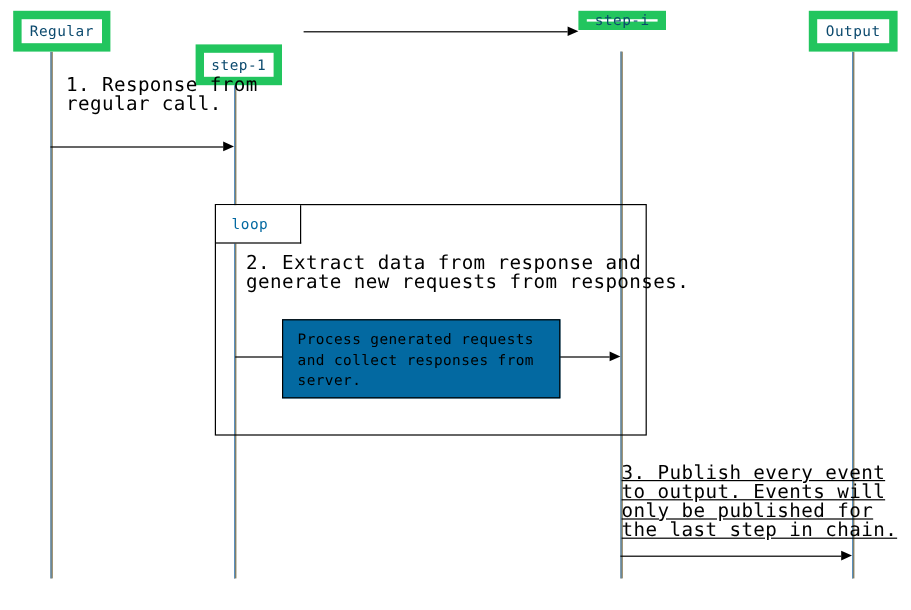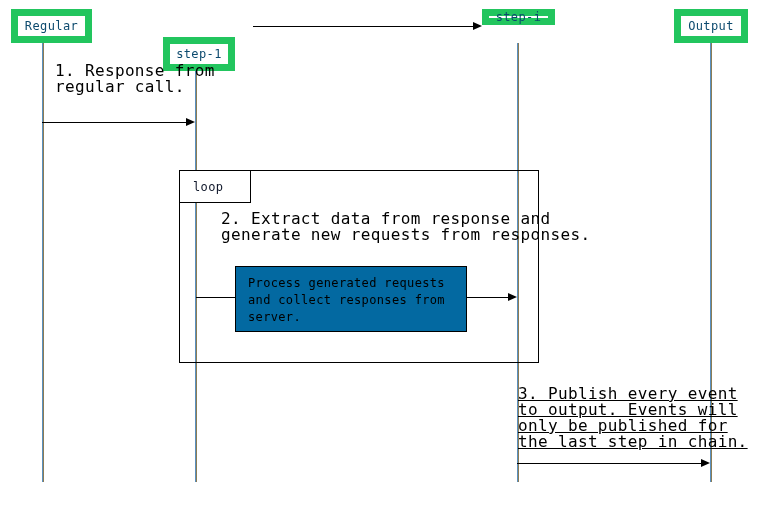--- a/index.html
+++ b/index.html
@@ -64,21 +64,21 @@
   .fragment-label {
     position: absolute;
     box-sizing: border-box;
     border-right: 1px solid #000000;
     border-bottom: 1px solid #000000;
     background: #ffffff;
     display: flex;
     align-items: center;
     padding-left: 13px;
     font-size: 12px;
-    color: #0f172a;
+    color: #0369a1;
     letter-spacing: 0.4px;
   }
 
   
   .note-text {
     position: absolute;
     font-size: 16px;
     line-height: 16px;
     color: #000000;
     letter-spacing: 0.35px;
@@ -125,21 +125,21 @@
 
   <div class="note-text" style="left:55px; top:63px;">1. Response from
 regular call.</div>
   <div class="msg-line" style="left:42px; top:122px; width:144px;"></div>
   <div class="msg-head" style="left:186px; top:118px;"></div>
 
   <div class="fragment" style="left:179px; top:170px; width:360px; height:193px;"></div>
   <div class="fragment-label" style="left:180px; top:171px; width:71px; height:32px;">
     <span>loop</span>
   </div>
-  <div class="note-text" style="left:205px; top:211px;margin-left:16px;">2. Extract data from response and
+  <div class="note-text" style="left:205px; top:211px;">2. Extract data from response and
 generate new requests from responses.</div>
 
   <div class="msg-line" style="left:196px; top:297px; width:312px;"></div>
   <div class="msg-head" style="left:508px; top:293px;"></div>
   <div class="note-box" style="left:235px; top:266px; width:232px; height:66px;">Process generated requests
 and collect responses from
 server.</div>
 
   <div class="note-text" style="left:518px; top:386px;text-decoration:underline;">3. Publish every event
 to output. Events will

